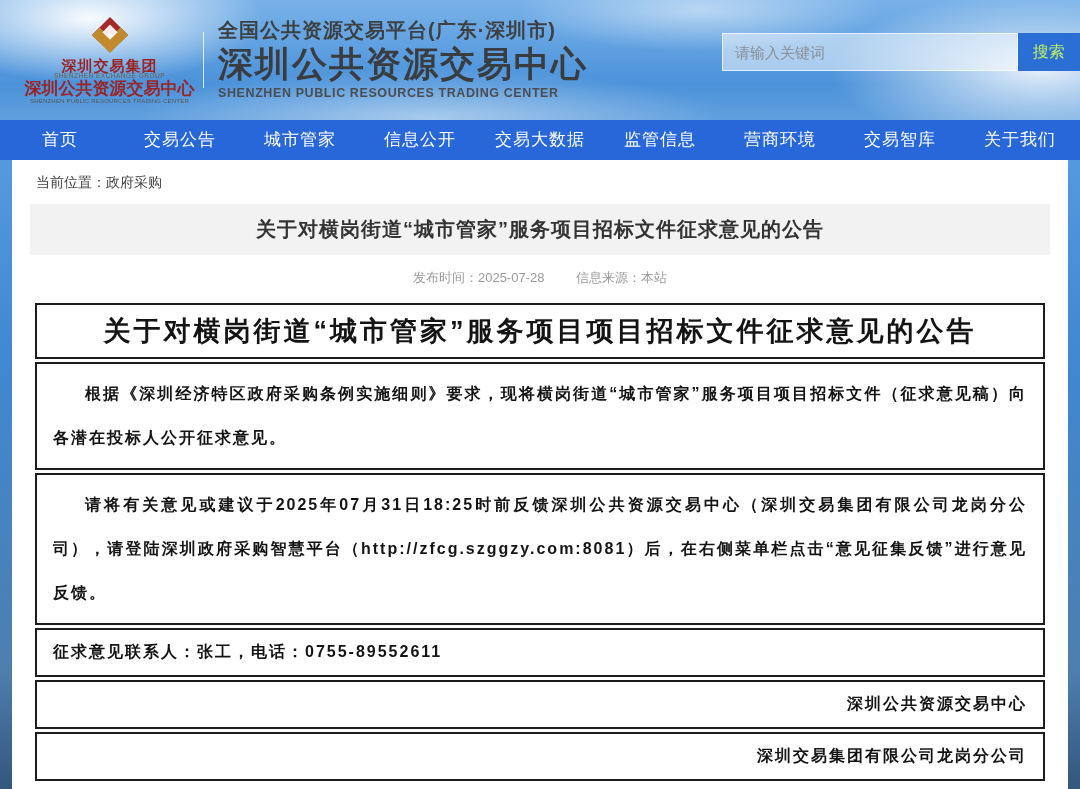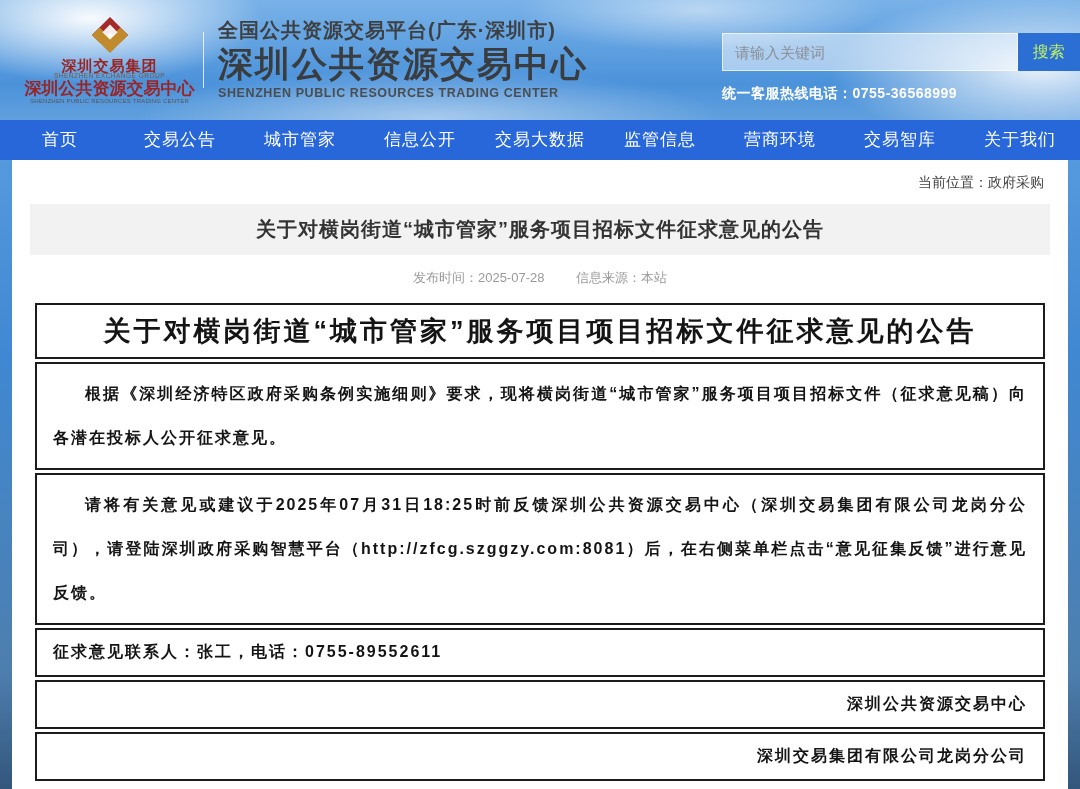--- a/index.html
+++ b/index.html
@@ -39,21 +39,21 @@
   .search-btn{
     width:64px;height:38px;border:none;background:#2b6fd4;color:#bef264;
     font-size:16px;cursor:pointer;
   }
   .hotline{margin-top:14px;color:#fff;font-size:14px;font-weight:bold;letter-spacing:.5px;}
   
   .main-nav{height:40px;background:#2767da;display:flex;align-items:center;}
   .nav-item{flex:1;text-align:center;color:#fff;font-size:17px;letter-spacing:1px;cursor:pointer;line-height:40px;}
   
   .main-panel{margin:0 12px 7px;background:#fff;min-height:610px;padding-bottom:12px;}
-  .breadcrumb{padding:14px 24px 10px;font-size:14px;color:#444;text-align:right;}
+  .breadcrumb{padding:14px 24px 10px;font-size:14px;color:#444;}
   .page-title-bar{margin:2px 18px 0;background:#f2f2f2;text-align:center;padding:12px 0;}
   .page-title{font-size:20px;color:#333;font-weight:600;letter-spacing:1px;}
   .meta-line{text-align:center;color:#9a9a9a;font-size:13px;padding:14px 0 8px;}
   .meta-line span{margin:0 14px;}
   
   .doc{margin:8px 23px 0;color:#141414;}
   .doc-row{border:2px solid #1c1c1c;margin-bottom:3px;font-weight:600;letter-spacing:2px;}
   .doc-title{text-align:center;font-size:27px;font-weight:800;padding:8px 10px;letter-spacing:3px;}
   .doc-para{font-size:16px;line-height:44px;padding:8px 16px;text-align:justify;text-indent:2em;}
   .doc-line{font-size:16px;padding:12px 16px;}
@@ -78,21 +78,20 @@
   <div class="head-center">
     <div class="platform-title">全国公共资源交易平台(广东·深圳市)</div>
     <div class="site-title">深圳公共资源交易中心</div>
     <div class="site-title-en">SHENZHEN PUBLIC RESOURCES TRADING CENTER</div>
   </div>
   <div class="search-zone">
     <div class="search-row">
       <input class="search-input" type="text" placeholder="请输入关键词" style="">
       <button class="search-btn">搜索</button>
     </div>
-    <div class="hotline">统一客服热线电话：0755-36568999</div>
   </div>
 </div>
 
 <div class="main-nav">
   <div class="nav-item">首页</div>
   <div class="nav-item">交易公告</div>
   <div class="nav-item">城市管家</div>
   <div class="nav-item">信息公开</div>
   <div class="nav-item">交易大数据</div>
   <div class="nav-item">监管信息</div>

